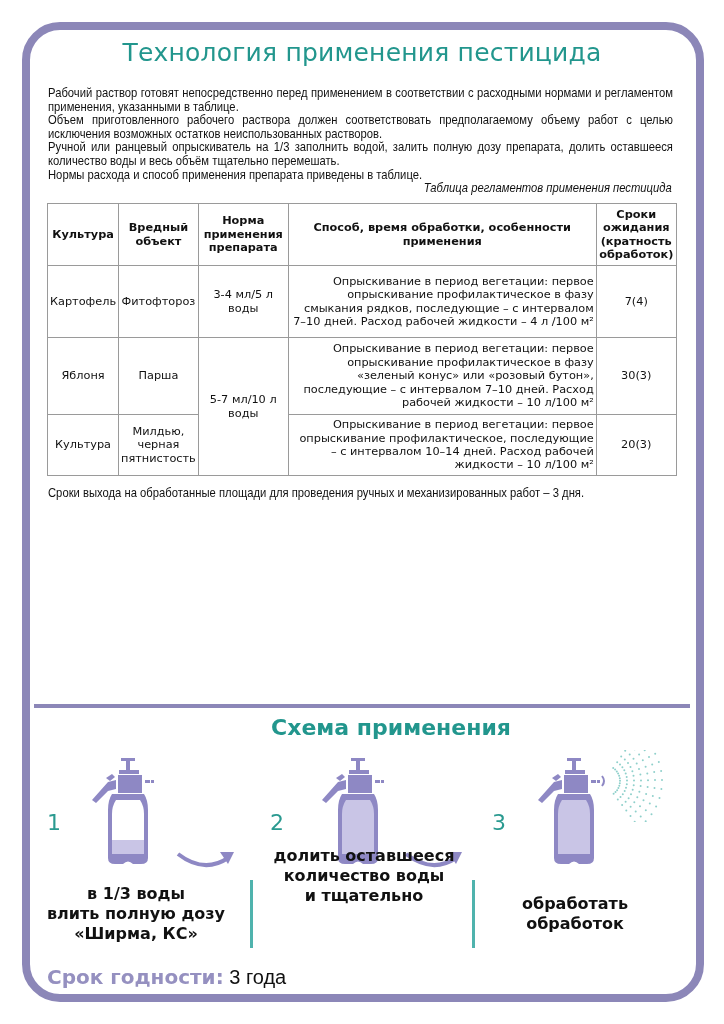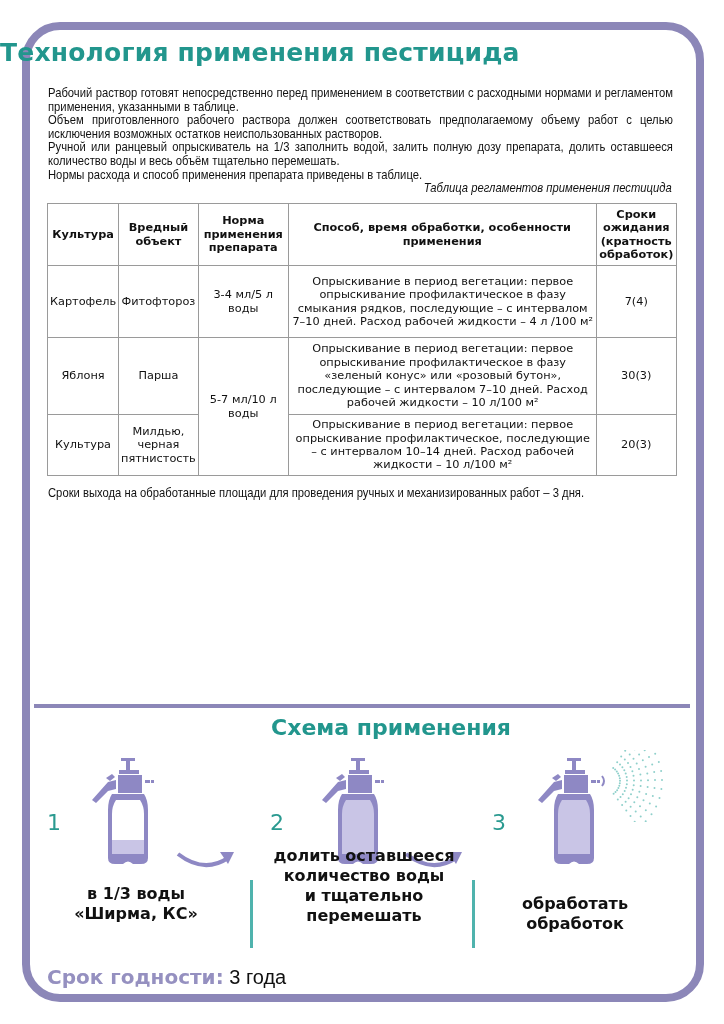--- a/index.html
+++ b/index.html
@@ -1,34 +1,34 @@
 <!DOCTYPE html>
 <html><head>
 <meta charset="utf-8">
 <style>
   html, body { margin: 0; padding: 0; background: #ffffff; }
   body { width: 724px; height: 1024px; position: relative; overflow: hidden;
          font-family: "Liberation Sans", sans-serif; color: #111; }
   .frame { position: absolute; left: 22px; top: 22px; width: 666px; height: 964px;
            border: 8px solid #8c87b8; border-radius: 38px; box-sizing: content-box; }
-  .title { position: absolute; left: 0; width: 724px; top: 38px; text-align: left;
-           font-family: "DejaVu Sans", sans-serif; font-weight: bold; font-size: 25px;
+  .title { position: absolute; left: 0; width: 724px; top: 38px; text-align: center;
+           font-family: "DejaVu Sans", sans-serif; font-weight: normal; font-size: 25px;
            color: #22968d; letter-spacing: 0.2px; }
   .intro { position: absolute; left: 48px; top: 87px; width: 625px;
            font-family: "Liberation Sans", sans-serif; font-size: 12.1px; line-height: 13.6px;
            text-align: justify; transform: scaleX(0.93); transform-origin: left top; width: 672px; }
   .intro p { margin: 0; }
   .caption { position: absolute; right: 52px; top: 181px; font-style: italic; font-size: 12.1px;
              font-family: "Liberation Sans", sans-serif; transform: scaleX(0.93); transform-origin: right top; }
   table.reg { position: absolute; left: 47px; top: 203px; border-collapse: collapse;
               font-family: "DejaVu Sans", sans-serif; font-size: 11.3px; }
   table.reg th, table.reg td { border: 1px solid #9a9a9a; padding: 0 2px; vertical-align: middle; }
   table.reg th { font-weight: bold; text-align: center; line-height: 13.5px; height: 61px; }
   table.reg td { text-align: center; line-height: 13.4px; }
-  table.reg td.method { text-align: center; padding-left: 3px; }
+  table.reg td.method { text-align: right; padding-left: 3px; }
   .footnote { position: absolute; left: 48px; top: 486px; font-size: 12.1px;
               transform: scaleX(0.93); transform-origin: left top; white-space: nowrap; }
   .divider { position: absolute; left: 34px; top: 704px; width: 656px; height: 4px; background: #8c87b8; }
   .scheme-title { position: absolute; left: 0; width: 724px; top: 715px; text-align: center;
                   font-family: "DejaVu Sans", sans-serif; font-weight: bold; font-size: 22px; color: #22968d; padding-left: 29px; }
   .step-num { position: absolute; font-family: "DejaVu Sans", sans-serif; font-size: 22px;
               color: #2a9a90; font-weight: normal; }
   .bottle { position: absolute; }
   .arrow { position: absolute; }
   .step-text { position: absolute; text-align: center; font-family: "DejaVu Sans", sans-serif;
@@ -244,28 +244,28 @@
       <circle cx="59.5" cy="48.0" r="1"></circle>
       <circle cx="56.1" cy="56.4" r="1"></circle>
       <circle cx="51.5" cy="64.3" r="1"></circle>
       <circle cx="45.7" cy="71.3" r="1"></circle>
       <circle cx="38.9" cy="77.3" r="1"></circle>
     </g>
 </svg>
 
 <div class="step-text" style="left:36px; width:200px; top:884px;">
   <div>в 1/3 воды</div>
+  <div>влить полную дозу</div>
   <div>«Ширма, КС»</div>
 </div>
 <div class="vsep" style="left:250px; top:880px; height:68px;"></div>
 <div class="step-text" style="left:258px; width:212px; top:846px;">
   <div>долить оставшееся</div>
   <div>количество воды</div>
   <div>и тщательно</div>
-  <div>перемешать</div>
 </div>
 <div class="vsep" style="left:472px; top:880px; height:68px;"></div>
 <div class="step-text" style="left:490px; width:170px; top:894px;">
   <div>обработать</div>
   <div>обработок</div>
 </div>
 
 <div class="shelf">
   <span class="shelf-label">Срок годности:</span>
   <span class="shelf-value">3 года</span>

